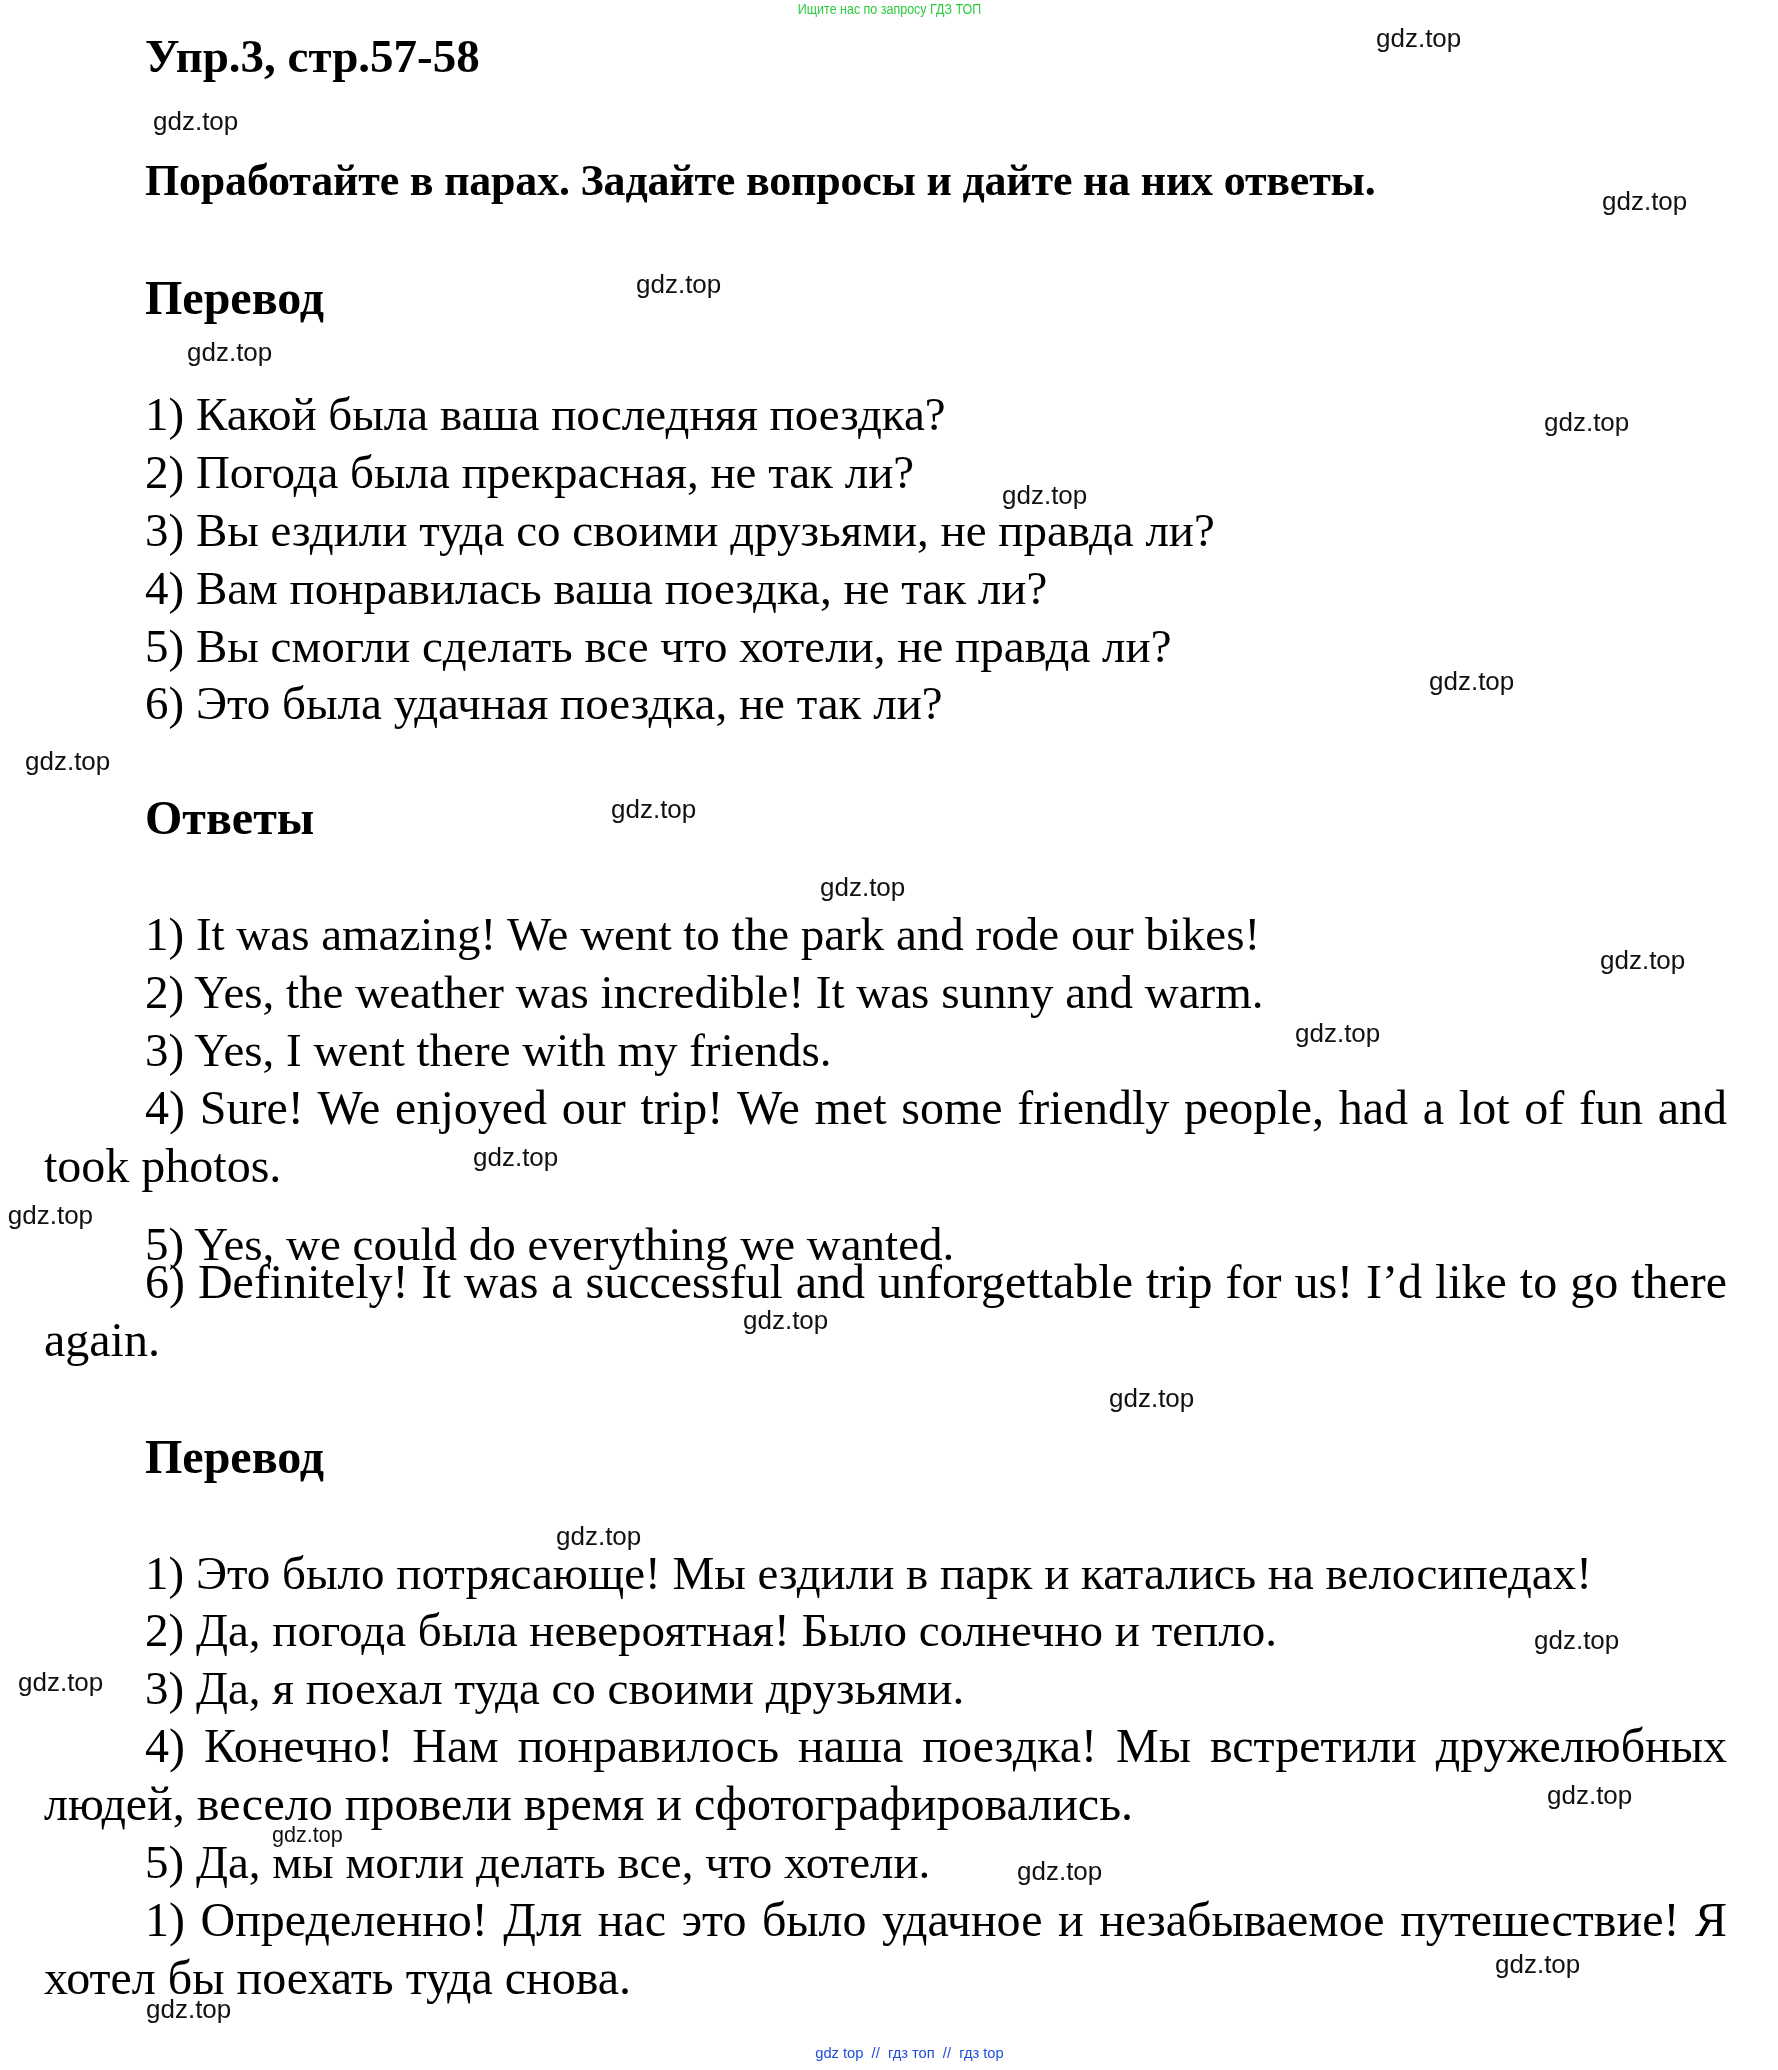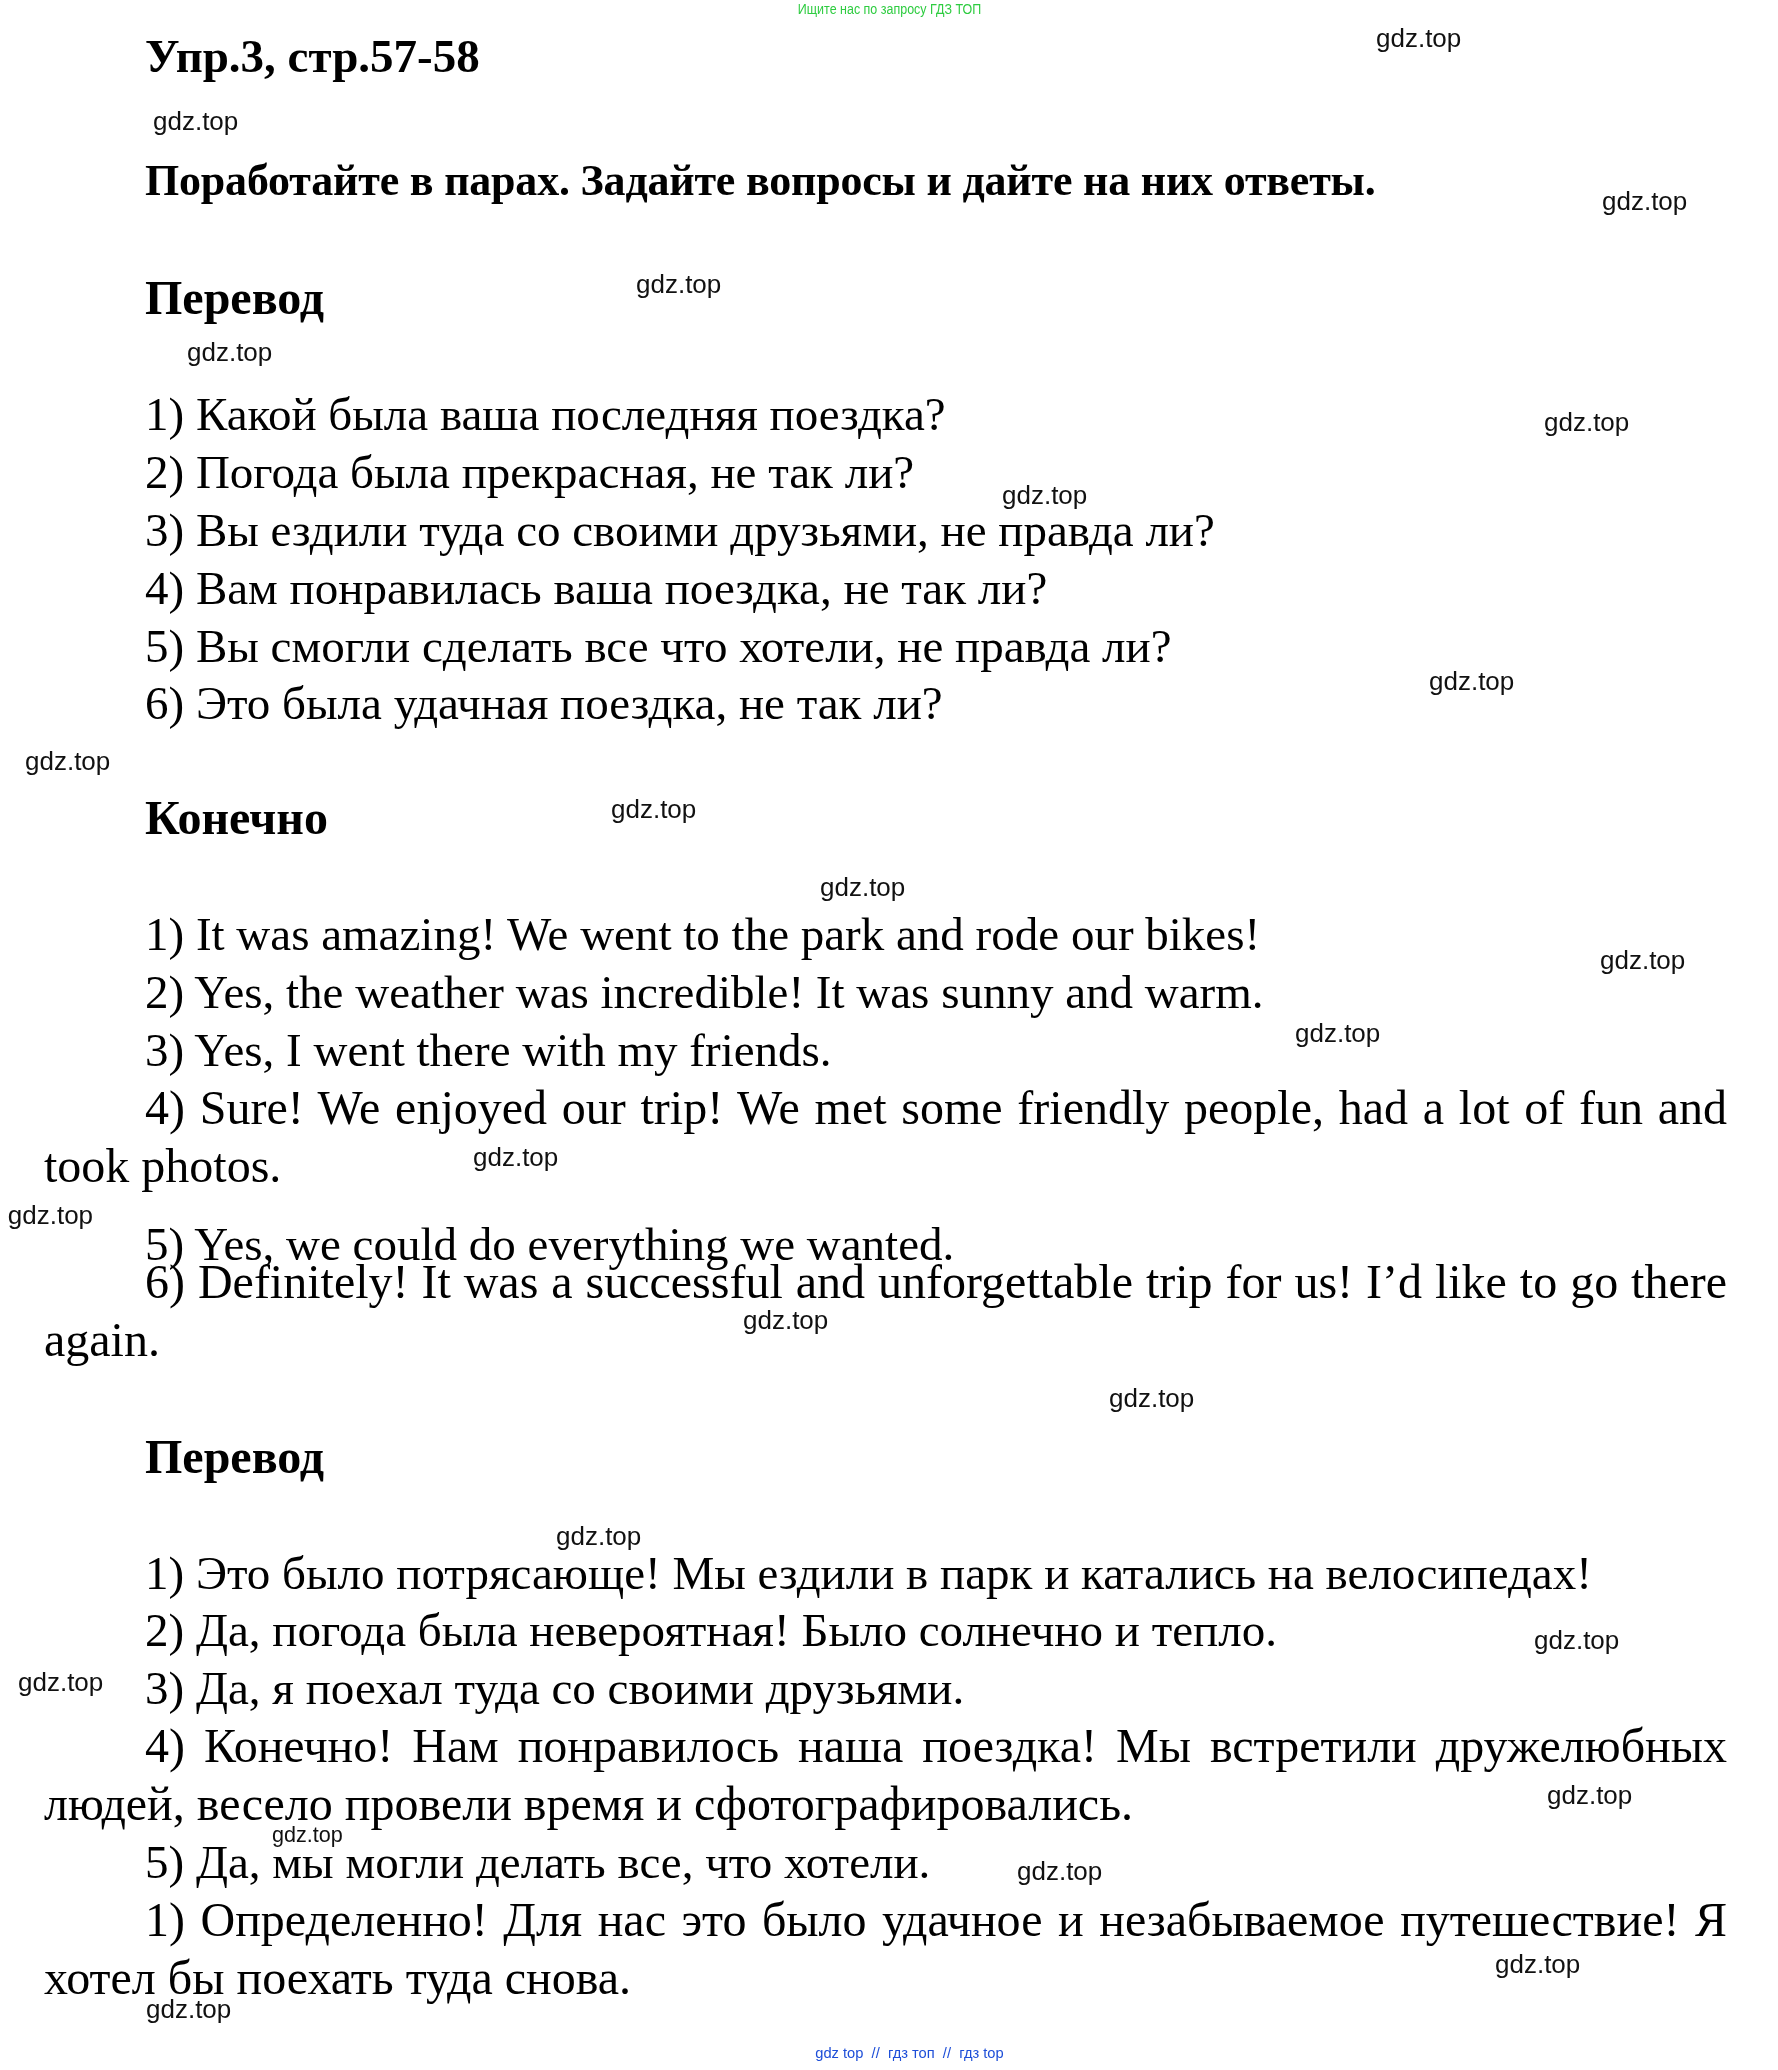--- a/index.html
+++ b/index.html
@@ -50,21 +50,21 @@
 <div class="abs heading" style="left:145px; top:269px;">Перевод</div>
 <div>
   <div class="abs line" style="left:145px; top:385px;">1) Какой была ваша последняя поездка?</div>
   <div class="abs line" style="left:145px; top:443px;">2) Погода была прекрасная, не так ли?</div>
   <div class="abs line" style="left:145px; top:501px;">3) Вы ездили туда со своими друзьями, не правда ли?</div>
   <div class="abs line" style="left:145px; top:559px;">4) Вам понравилась ваша поездка, не так ли?</div>
   <div class="abs line" style="left:145px; top:617px;">5) Вы смогли сделать все что хотели, не правда ли?</div>
   <div class="abs line" style="left:145px; top:674px;">6) Это была удачная поездка, не так ли?</div>
 </div>
 
-<div class="abs heading" style="left:145px; top:789px;">Конечно</div>
+<div class="abs heading" style="left:145px; top:789px;">Ответы</div>
 <div>
   <div class="abs line" style="left:145px; top:905px;">1) It was amazing! We went to the park and rode our bikes!</div>
   <div class="abs line" style="left:145px; top:963px;">2) Yes, the weather was incredible! It was sunny and warm.</div>
   <div class="abs line" style="left:145px; top:1021px;">3) Yes, I went there with my friends.</div>
   <div class="para" style="top:1079px;">4) Sure! We enjoyed our trip! We met some friendly people, had a lot of fun and took photos.</div>
   <div class="abs line" style="left:145px; top:1195px;margin-top:20px;">5) Yes, we could do everything we wanted.</div>
   <div class="para" style="top:1253px;">6) Definitely! It was a successful and unforgettable trip for us! I’d like to go there again.</div>
 </div>
 
 <div class="abs heading" style="left:145px; top:1428px;">Перевод</div>

